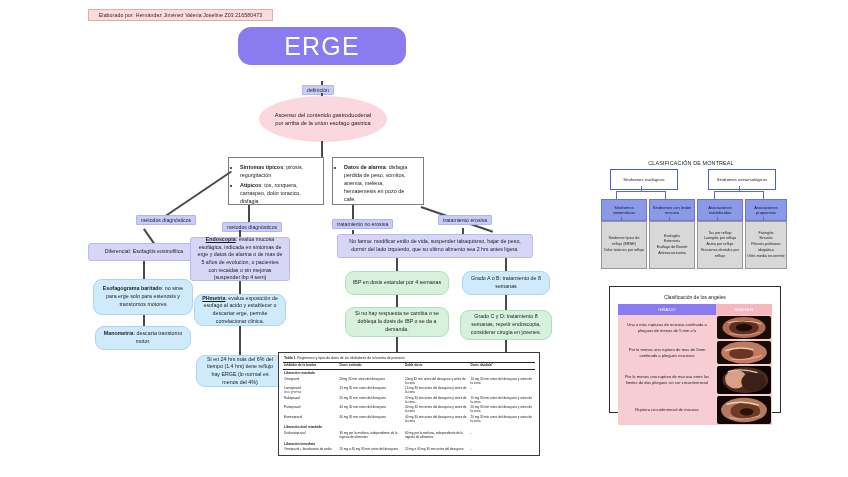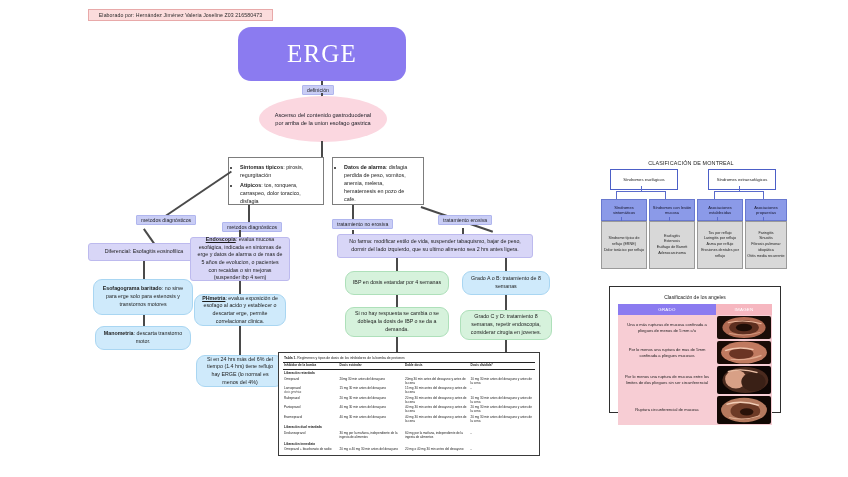--- a/index.html
+++ b/index.html
@@ -18,23 +18,23 @@
   
   #author-banner{
     left:88px;top:9px;width:185px;height:12px;
     background:#fbdcdc;border:1px solid #e8a9a9;
     font-size:5.2px;color:#2b2b2b;letter-spacing:.1px;
     padding:0 3px;
   }
 
   
   #title-node{
-    left:238px;top:27px;width:168px;height:54px;
+    left:238px;top:27px;width:168px;height:38px;
     background:#8b7bf0;border-radius:13px;
-    color:#ffffff;font-size:25px;letter-spacing:1.2px;font-family:Liberation Serif, serif;
+    color:#ffffff;font-size:25px;letter-spacing:1.2px;
   }
 
   
   .edge-label{
     position:absolute;background:#c9cdf5;border:1px solid #b0b6ee;
     font-size:5.2px;color:#26262b;padding:1px 4px;border-radius:1px;
     display:flex;align-items:center;justify-content:center;white-space:nowrap;
   }
 
   

